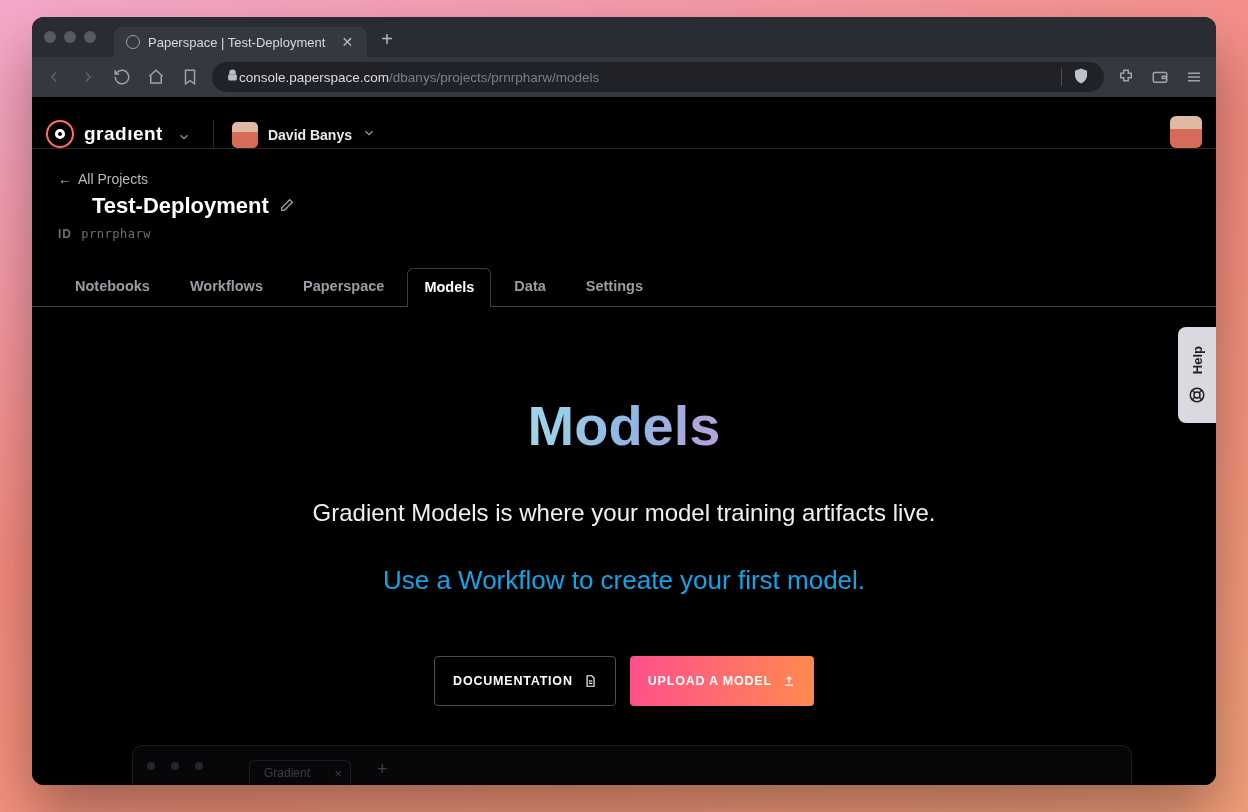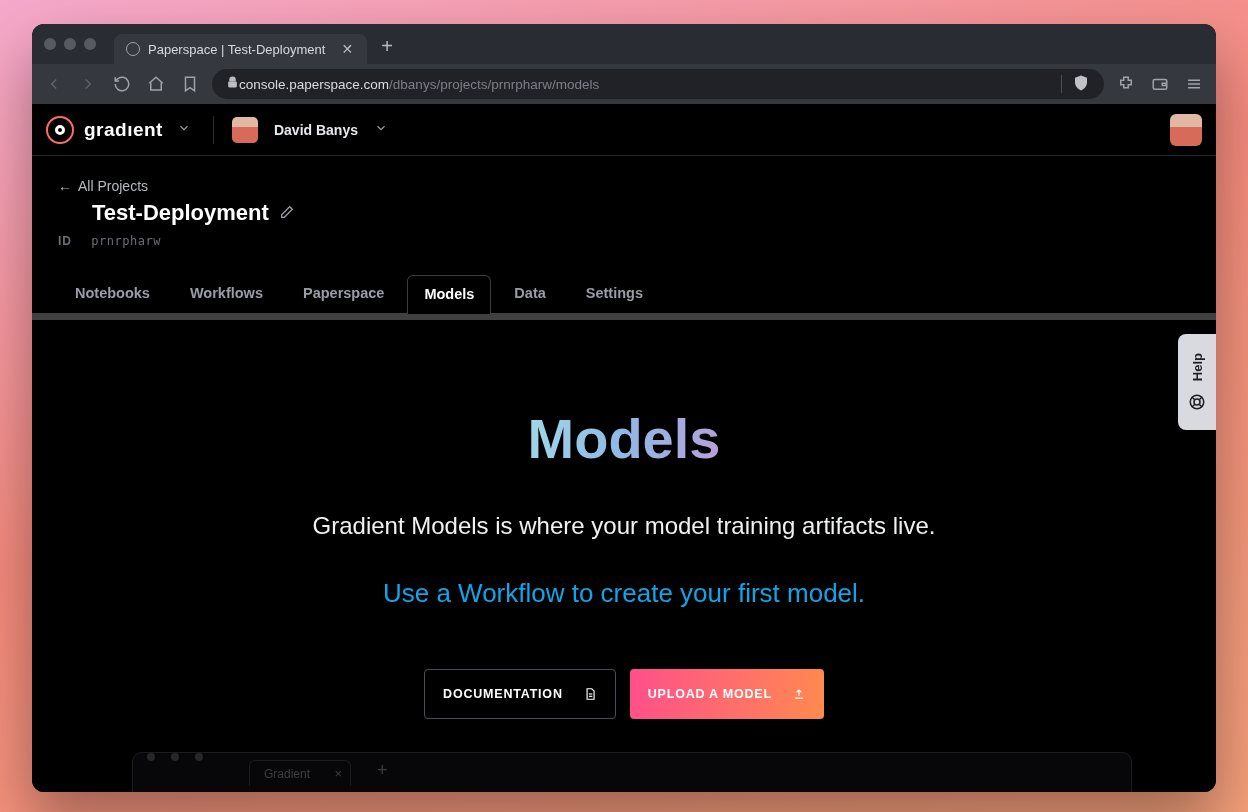--- a/index.html
+++ b/index.html
@@ -3,21 +3,21 @@
 <meta charset="utf-8">
 <style>
   * { margin:0; padding:0; box-sizing:border-box; }
   body {
     width:1248px; height:812px;
     font-family: -apple-system, BlinkMacSystemFont, "Segoe UI", Helvetica, Arial, sans-serif;
     background: linear-gradient(160deg,#f6a9cc 0%,#f48a7d 45%,#f4a07a 100%);
     overflow:hidden;
   }
   .browser-window {
-    position:absolute; left:32px; top:24px; width:1184px; height:768px;
+    position:absolute; left:32px; top:17px; width:1184px; height:768px;
     background:#0b0c10; border-radius:12px; overflow:hidden;
     box-shadow:0 30px 60px rgba(0,0,0,.35);
   }
   
   .titlebar { height:40px; background:#2a2c33; display:flex; align-items:center; padding:0 12px; }
   .traffic { display:flex; gap:8px; margin-right:18px; }
   .traffic span { width:12px; height:12px; border-radius:50%; background:#555a63; display:block; }
   .tab { display:flex; align-items:center; gap:8px; background:#36383f; height:30px;
          padding:0 12px; border-radius:8px 8px 0 0; color:#d8d9dd; font-size:13px; margin-top:10px;}
   .tab-favicon { width:14px; height:14px; border:1.5px solid #9ea2ab; border-radius:50%; }
@@ -34,79 +34,79 @@
   .omnibox { flex:1; height:30px; background:#202228; border-radius:15px;
              display:flex; align-items:center; padding:0 14px; color:#babdc4; font-size:13.5px;}
   .omnibox .lock svg{ width:13px; height:13px; fill:#babdc4;}
   .omnibox .url-main{ color:#d9dbdf;}
   .omnibox .url-dim{ color:#7b7f88;}
   .omni-right{ margin-left:auto; display:flex; align-items:center; gap:10px;}
   .omni-right .sep{ width:1px; height:18px; background:#4a4d55;}
   .brave-ico svg{ width:18px; height:18px; fill:#bfc2c9;}
   
   .app-header { height:52px; background:#000; border-bottom:1px solid #26282e;
-                display:flex; align-items:center; padding:0 14px; gap:14px;}
+                display:flex; align-items:flex-end; padding:0 14px; gap:14px;}
   .logo-wrap{ display:flex; align-items:center; gap:10px;}
   .logo-mark{ width:28px; height:28px; border-radius:50%; border:2px solid #ff6b6b;
               display:flex; align-items:center; justify-content:center; background:#000;}
   .logo-mark .inner{ width:10px; height:10px; border-radius:50%; border:3px solid #fff;}
   .logo-text{ color:#fff; font-weight:700; font-size:19px; letter-spacing:.5px; position:relative;}
   .chev{ width:18px; color:#9a9da5;}
   .chev svg{ width:14px; height:14px; stroke:currentColor; fill:none; stroke-width:2;}
   .hdr-sep{ width:1px; height:28px; background:#2a2c32; margin:0 4px;}
-  .user-chip{ display:flex; align-items:center; gap:16px; cursor:pointer;}
+  .user-chip{ display:flex; align-items:center; gap:10px; cursor:pointer;}
   .mini-ava{ width:26px; height:26px; border-radius:5px; background:linear-gradient(180deg,#e0b9a4 40%,#d76a58 40%); }
   .user-name{ color:#e8e9ec; font-size:14px; font-weight:600;}
   .hdr-right{ margin-left:auto;}
   .avatar{ width:32px; height:32px; border-radius:6px; background:linear-gradient(180deg,#e0b9a4 40%,#d76a58 40%); }
   
   .content{ background:#000; color:#fff; height:calc(100% - 132px); position:relative;}
   .proj-head{ padding:22px 26px 0;}
   .back-link{ color:#b7bac1; font-size:14px; display:flex; align-items:center; gap:6px; cursor:pointer;}
   .proj-title-row{ display:flex; align-items:center; gap:10px; margin-top:6px;}
   .proj-title{ font-size:22px; font-weight:700; color:#fff;margin-left:34px;}
   .edit-ico{ width:18px; height:18px; color:#9a9da5; cursor:pointer;}
   .edit-ico svg{width:16px;height:16px;stroke:currentColor;fill:none;stroke-width:2;}
   .proj-id{ margin-top:8px; font-size:12px; color:#6b6f78;}
-  .proj-id .lbl{ font-weight:700; letter-spacing:1px; margin-right:16px;}
+  .proj-id .lbl{ font-weight:700; letter-spacing:1px; margin-right:6px;}
   .proj-id .val{ font-family: ui-monospace, Menlo, monospace; letter-spacing:.5px;}
   
-  .tabbar{ display:flex; gap:6px; margin-top:26px; border-bottom:7px solid #404040; padding:0 26px;}
+  .tabbar{ display:flex; gap:6px; margin-top:26px; border-bottom:1px solid #404040; padding:0 26px;}
   .tabbar .tabitem{ padding:10px 16px 12px; font-size:14.5px; font-weight:600;
                     color:#9a9da5; cursor:pointer; border:1px solid transparent;
                     border-bottom:none; border-radius:6px 6px 0 0;}
   .tabbar .tabitem.active{ color:#fff; border-color:#3a3c42; background:#000;
                            position:relative; top:1px;}
   
   .hero{ text-align:center; padding:86px 60px 0;}
   .hero-title{ font-size:56px; font-weight:800;
                background:linear-gradient(100deg,#a0d8e8 0%,#8fb8e6 50%,#b8a0d8 100%);
                -webkit-background-clip:text; background-clip:text; color:transparent;
                display:inline-block;}
   .hero-sub{ margin-top:38px; font-size:24px; line-height:1.45; color:#f0f1f3; font-weight:400;}
   .hero-sub2{ margin-top:34px; font-size:26px; color:#0ea5e9;}
   .cta-row{ display:flex; gap:14px; justify-content:center; margin-top:60px;}
   .btn{ height:50px; padding:14px 18px; border-radius:4px; font-size:12.5px; font-weight:700;
-        letter-spacing:.8px; display:flex; align-items:center; gap:20px; cursor:pointer;}
+        letter-spacing:.8px; display:flex; align-items:center; gap:10px; cursor:pointer;}
   .btn-outline{ border:1px solid #4a4d55; color:#fff; background:transparent;}
   .btn-primary{ border:none; color:#fff;
                 background:linear-gradient(95deg,#ff4f8b 0%,#ff8a4f 100%);justify-content:flex-end;}
   .btn svg{ width:14px; height:14px; fill:currentColor;}
   
   .help-tab{ position:absolute; right:0; top:310px; width:38px; height:96px;
              background:#d8dadf; border-radius:8px 0 0 8px;
              display:flex; flex-direction:column; align-items:center; justify-content:center;
              gap:12px; cursor:pointer; box-shadow:-2px 0 6px rgba(0,0,0,.25);}
   .help-tab .txt{ writing-mode:vertical-rl; transform:rotate(180deg);
                   font-weight:700; font-size:13px; color:#1e2024;}
   .help-tab svg{ width:18px; height:18px; stroke:#1e2024; fill:none; stroke-width:2;}
   
   .ghost{ position:absolute; bottom:0; left:100px; width:1000px; height:40px;
           border:1px solid #2a2c32; border-bottom:none; border-radius:10px 10px 0 0;
-          background:#0b0c10; opacity:.65; display:flex; align-items:flex-start; gap:16px;
+          background:#0b0c10; opacity:.65; display:flex; align-items:center; gap:16px;
           padding:0 14px;}
   .ghost .dot{ width:8px; height:8px; border-radius:50%; background:#3a3c42;}
   .ghost .gtab{ margin-left:30px; border:1px solid #2a2c32; border-bottom:none;
                 border-radius:6px 6px 0 0; height:26px; padding:0 40px 0 14px;
                 display:flex; align-items:center; color:#5c5f67; font-size:12px;
                 position:relative; top:7px;}
   .ghost .gx{ position:absolute; right:8px; color:#5c5f67; font-size:13px;}
   .ghost .gplus{ color:#5c5f67; font-size:18px; margin-left:10px; margin-top:7px;}
 </style>
 </head>

